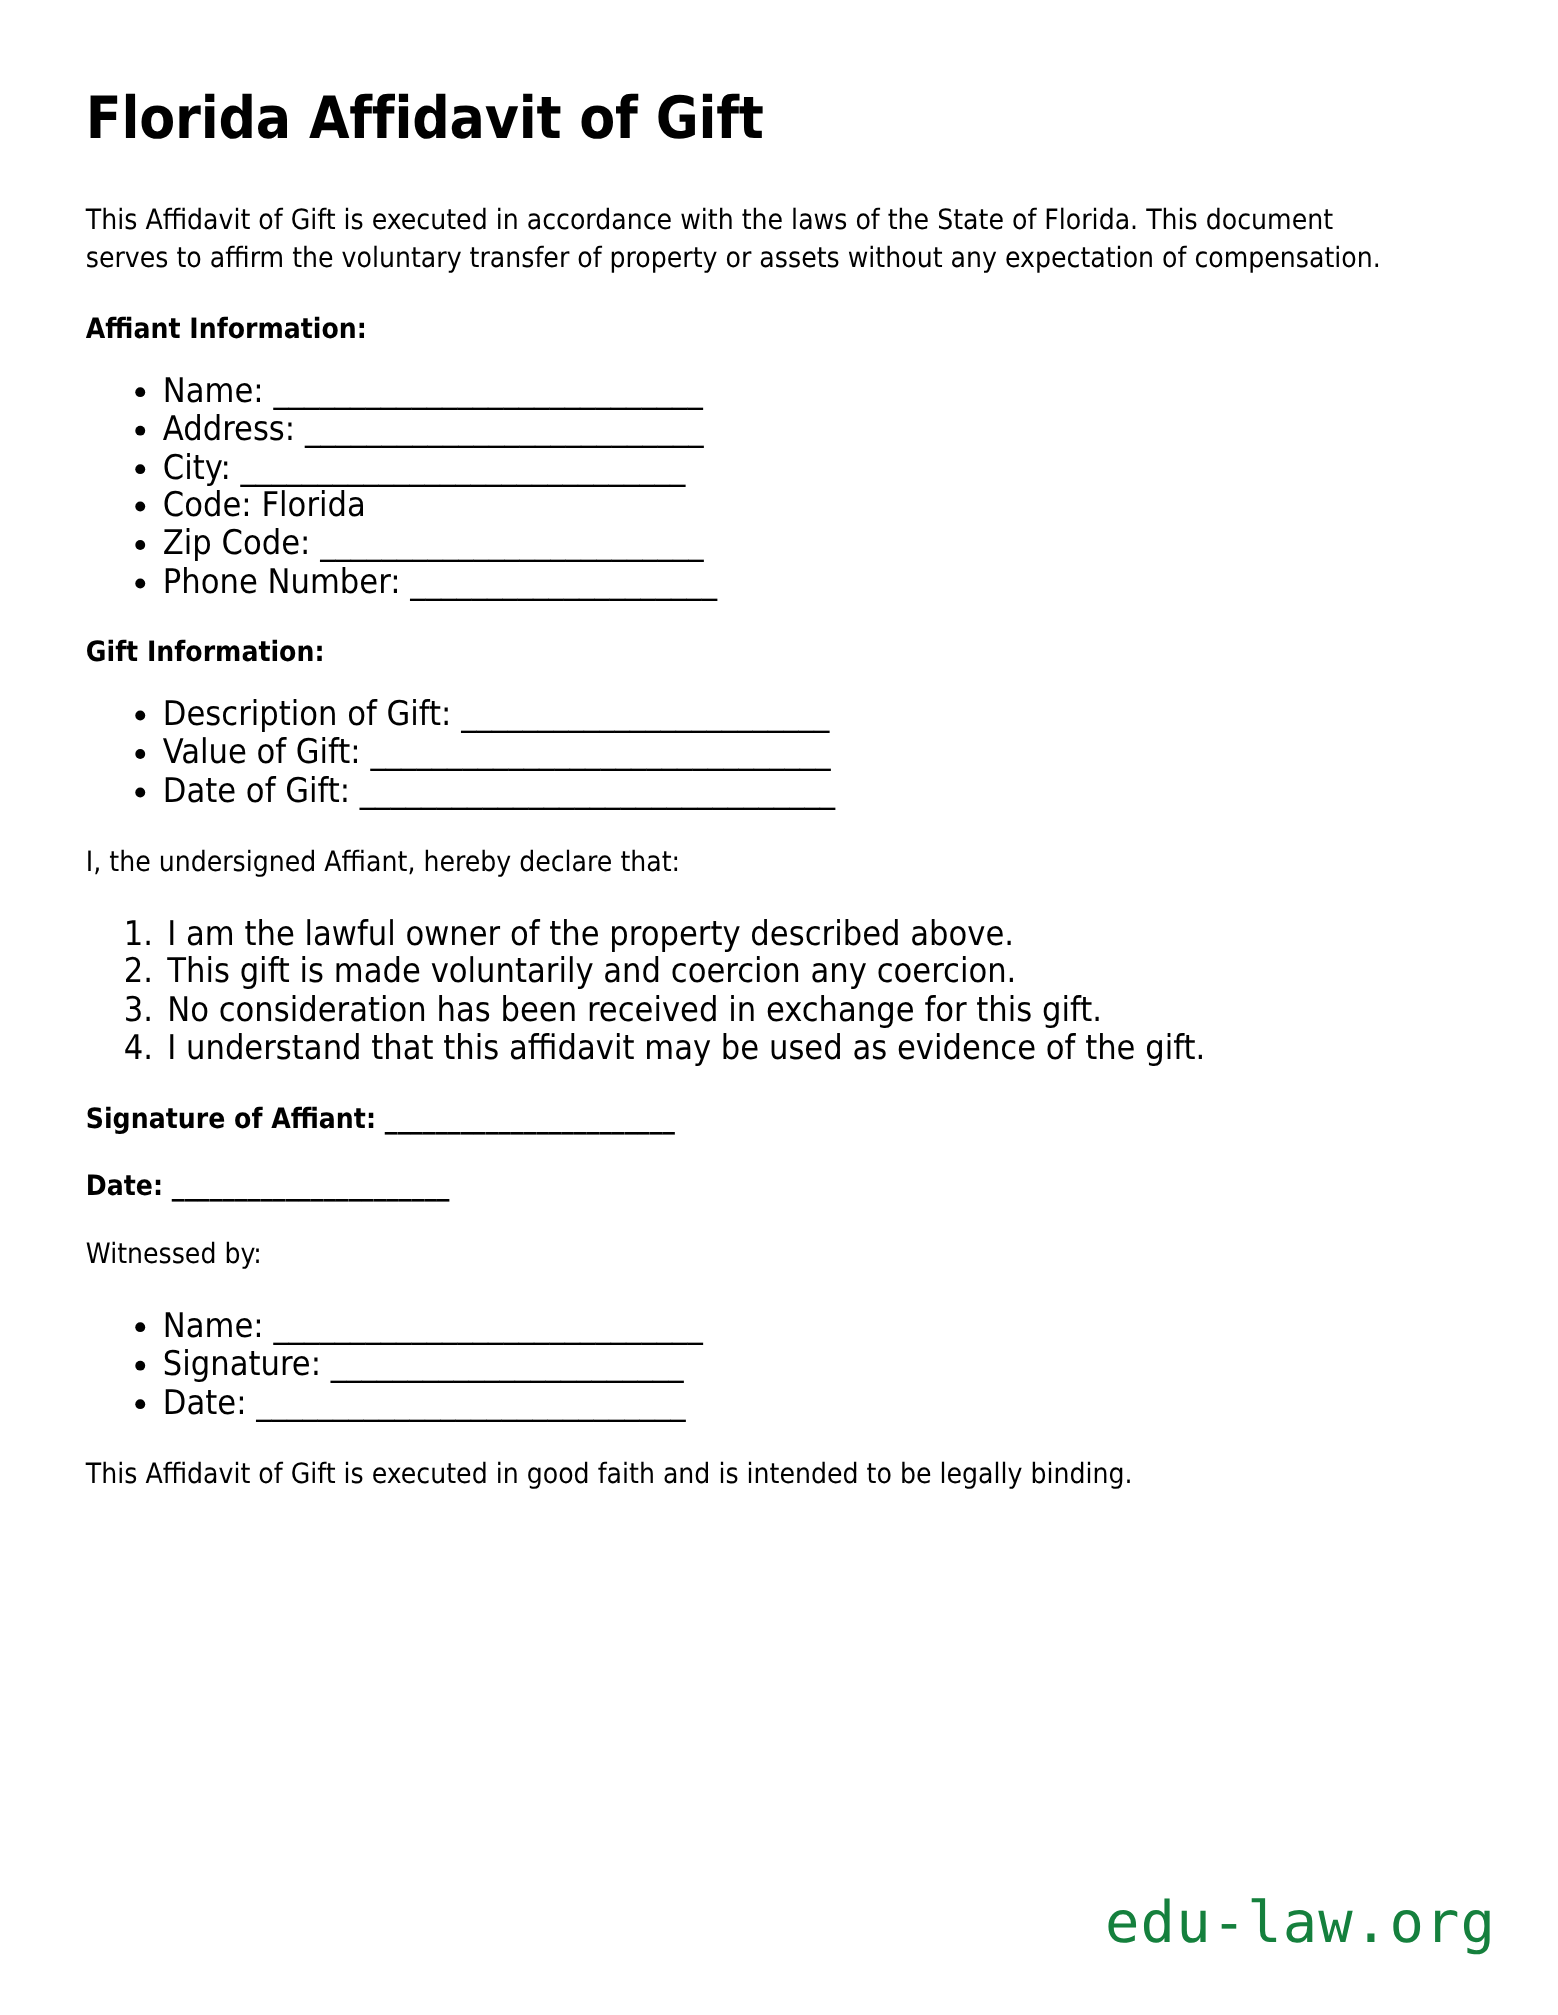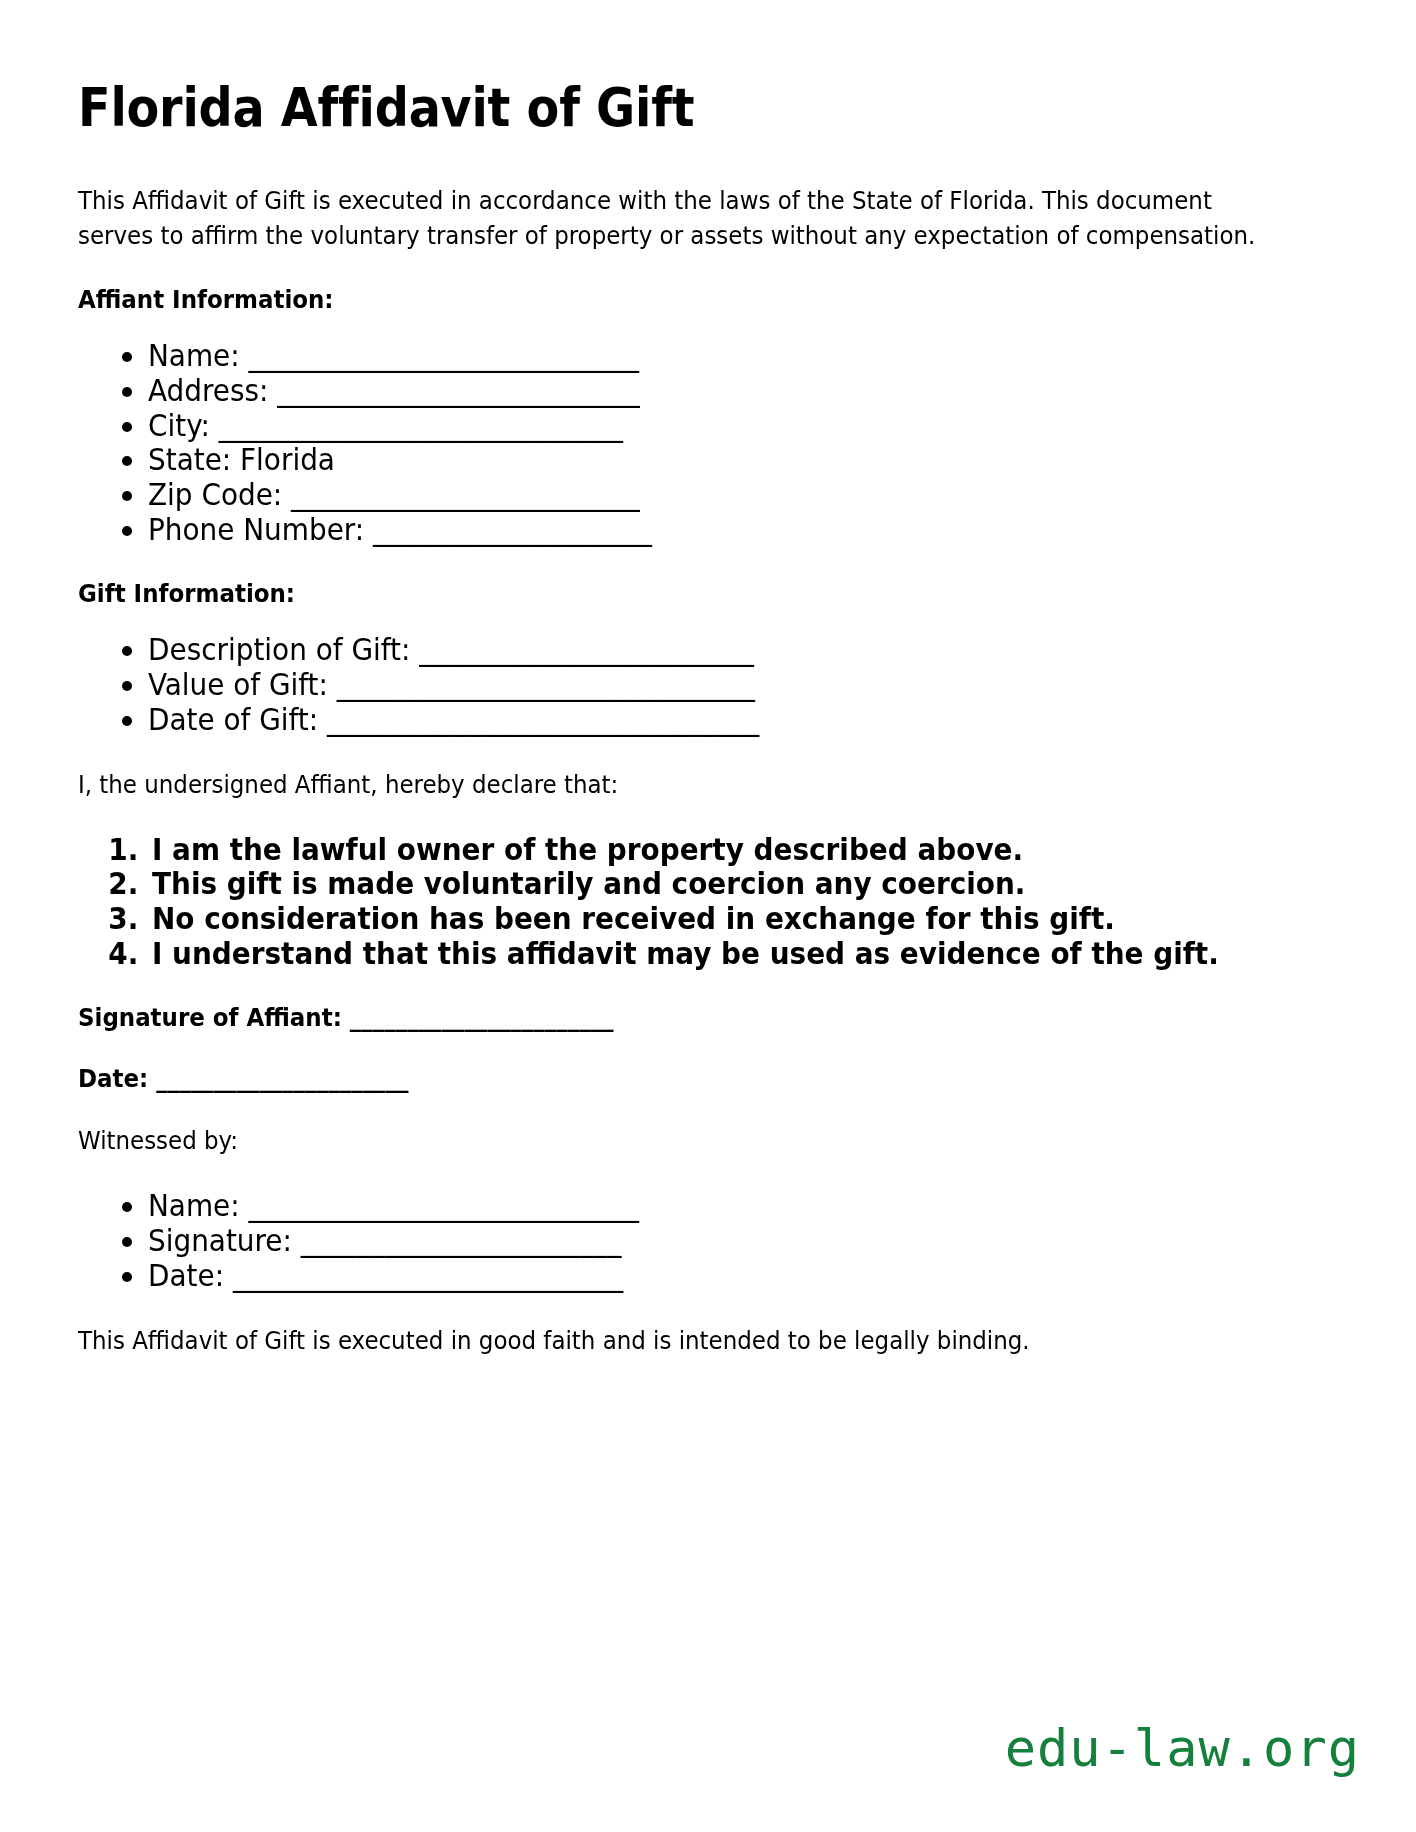--- a/index.html
+++ b/index.html
@@ -45,21 +45,21 @@
     font-stretch: condensed;
     line-height: 1.3;
     margin: 0 0 22px 0;
   }
   ul.fields, ol.decls {
     margin: 0 0 30px 0;
     padding-left: 70px;
     list-style-position: outside;
   }
   ul.fields { list-style-type: disc; }
-  ol.decls  { list-style-type: decimal; font-weight: bold; }
+  ol.decls  { list-style-type: decimal; }
   ul.fields li, ol.decls li {
     font-size: 31px;
     font-stretch: condensed;
     line-height: 1.125;
     margin: 0;
     padding: 0;
     white-space: nowrap;
   }
   ol.decls li {
     padding-left: 4px;
@@ -97,21 +97,21 @@
   <h1 class="doc-title">Florida Affidavit of Gift</h1>
 
   <p class="para">This Affidavit of Gift is executed in accordance with the laws of the State of Florida. This document serves to affirm the voluntary transfer of property or assets without any expectation of compensation.</p>
 
   <h2 class="section-head">Affiant Information:</h2>
 
   <ul class="fields">
     <li><span>Name:</span><span class="fill"> ____________________________</span></li>
     <li><span>Address:</span><span class="fill"> __________________________</span></li>
     <li><span>City:</span><span class="fill"> _____________________________</span></li>
-    <li><span>State: Florida</span><span class="fill"></span></li>
+    <li><span>Code: Florida</span><span class="fill"></span></li>
     <li><span>Zip Code:</span><span class="fill"> _________________________</span></li>
     <li><span>Phone Number:</span><span class="fill"> ____________________</span></li>
   </ul>
 
   <h2 class="section-head">Gift Information:</h2>
 
   <ul class="fields">
     <li><span>Description of Gift:</span><span class="fill"> ________________________</span></li>
     <li><span>Value of Gift:</span><span class="fill"> ______________________________</span></li>
     <li><span>Date of Gift:</span><span class="fill"> _______________________________</span></li>

